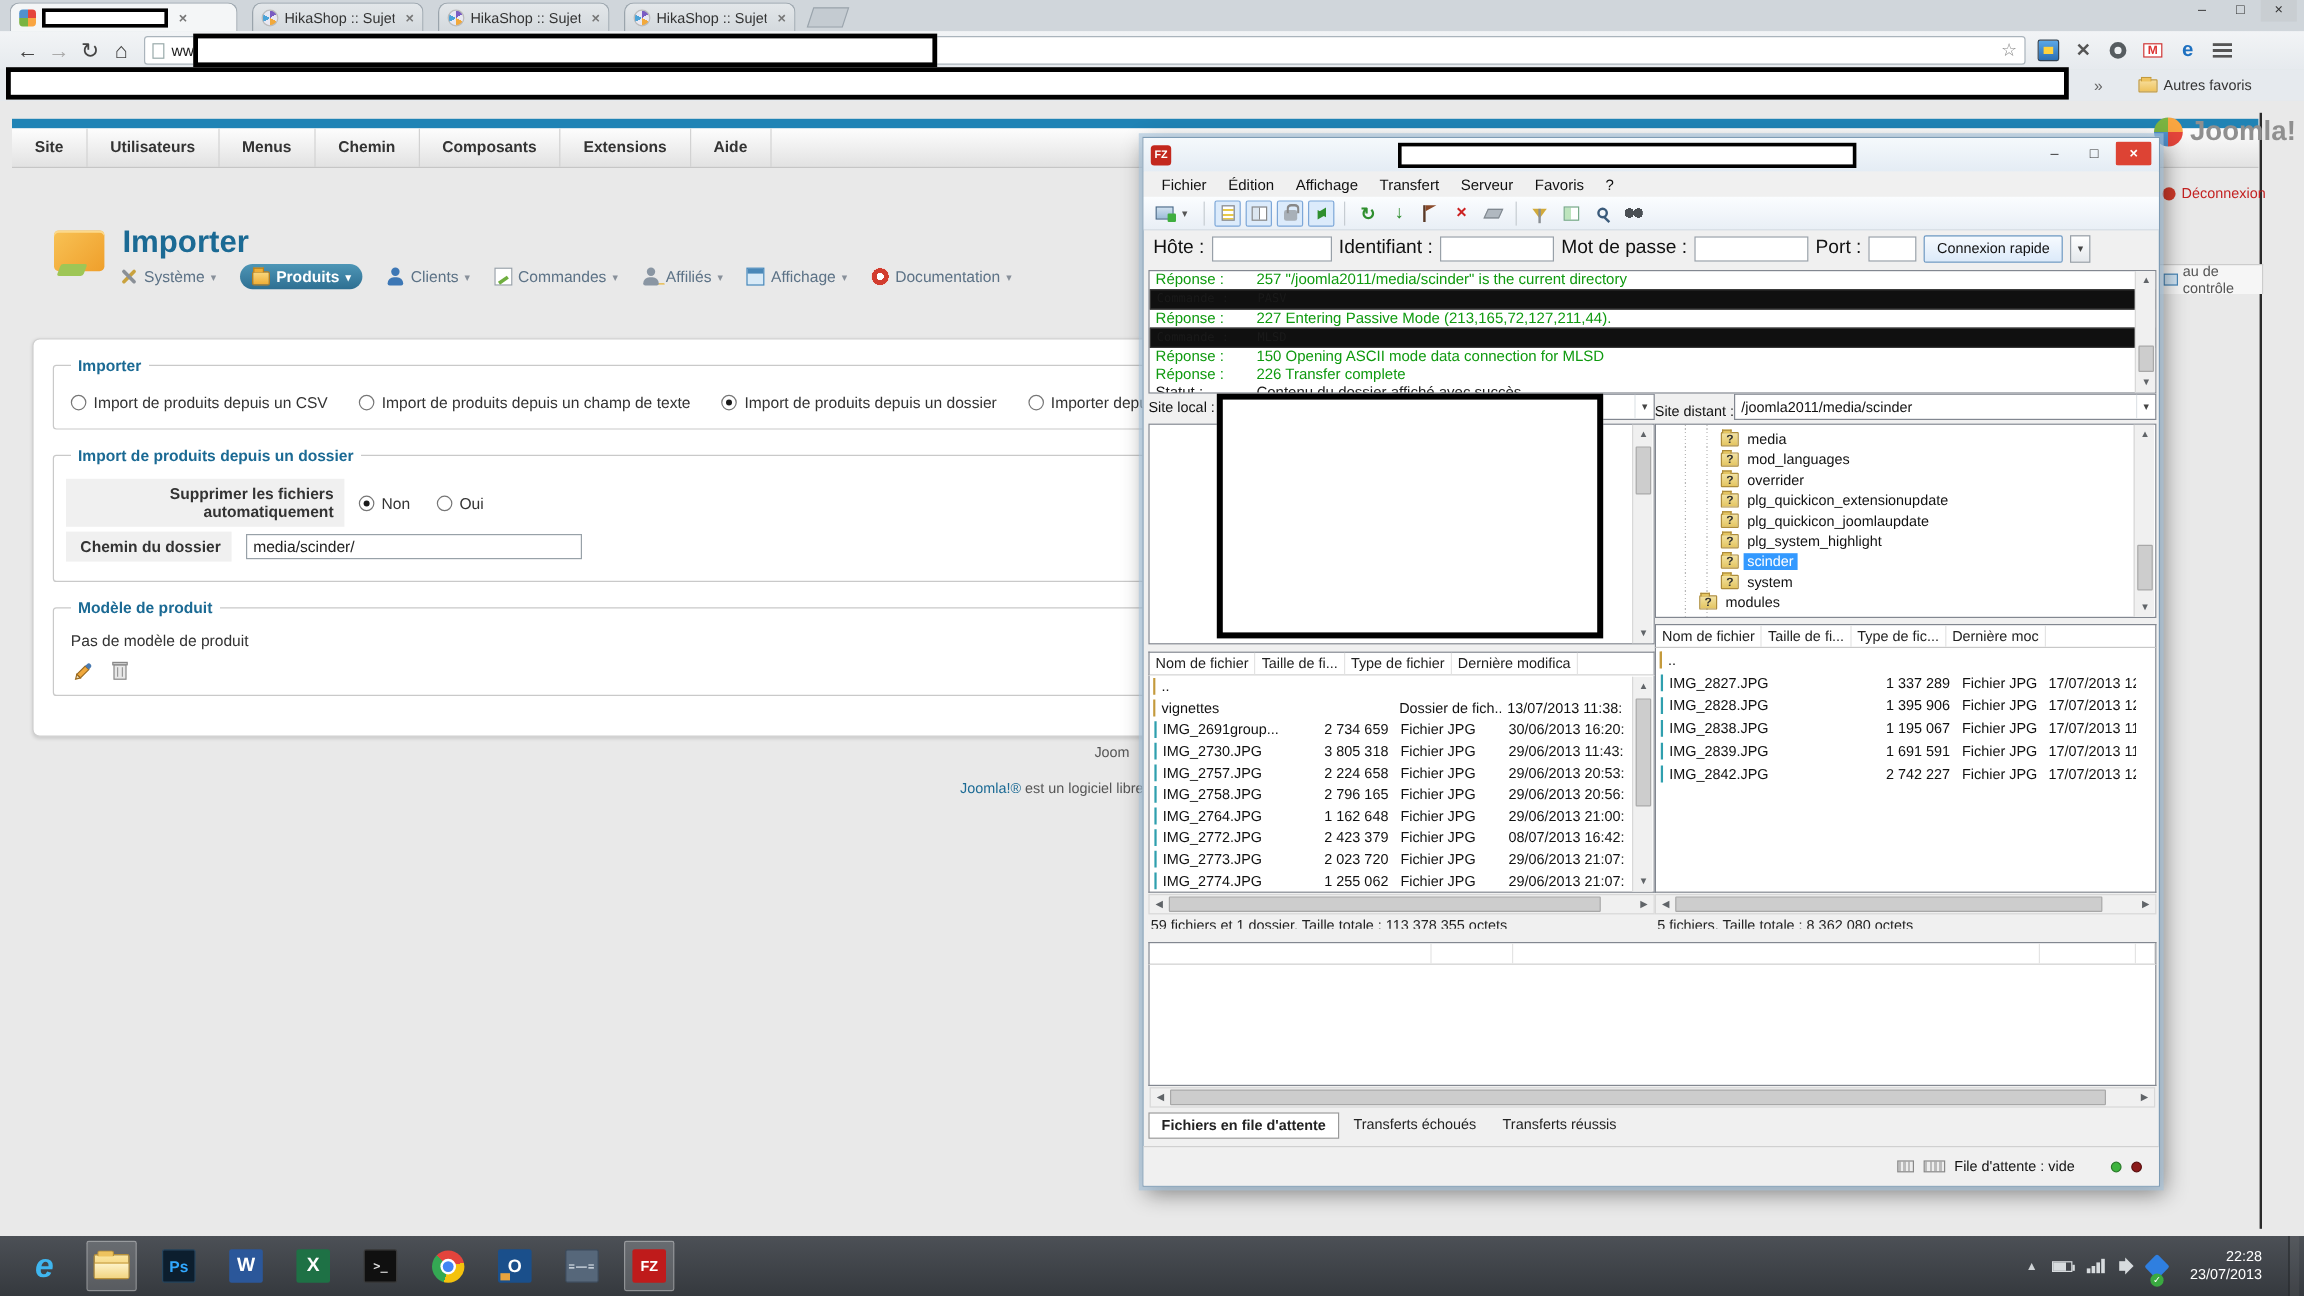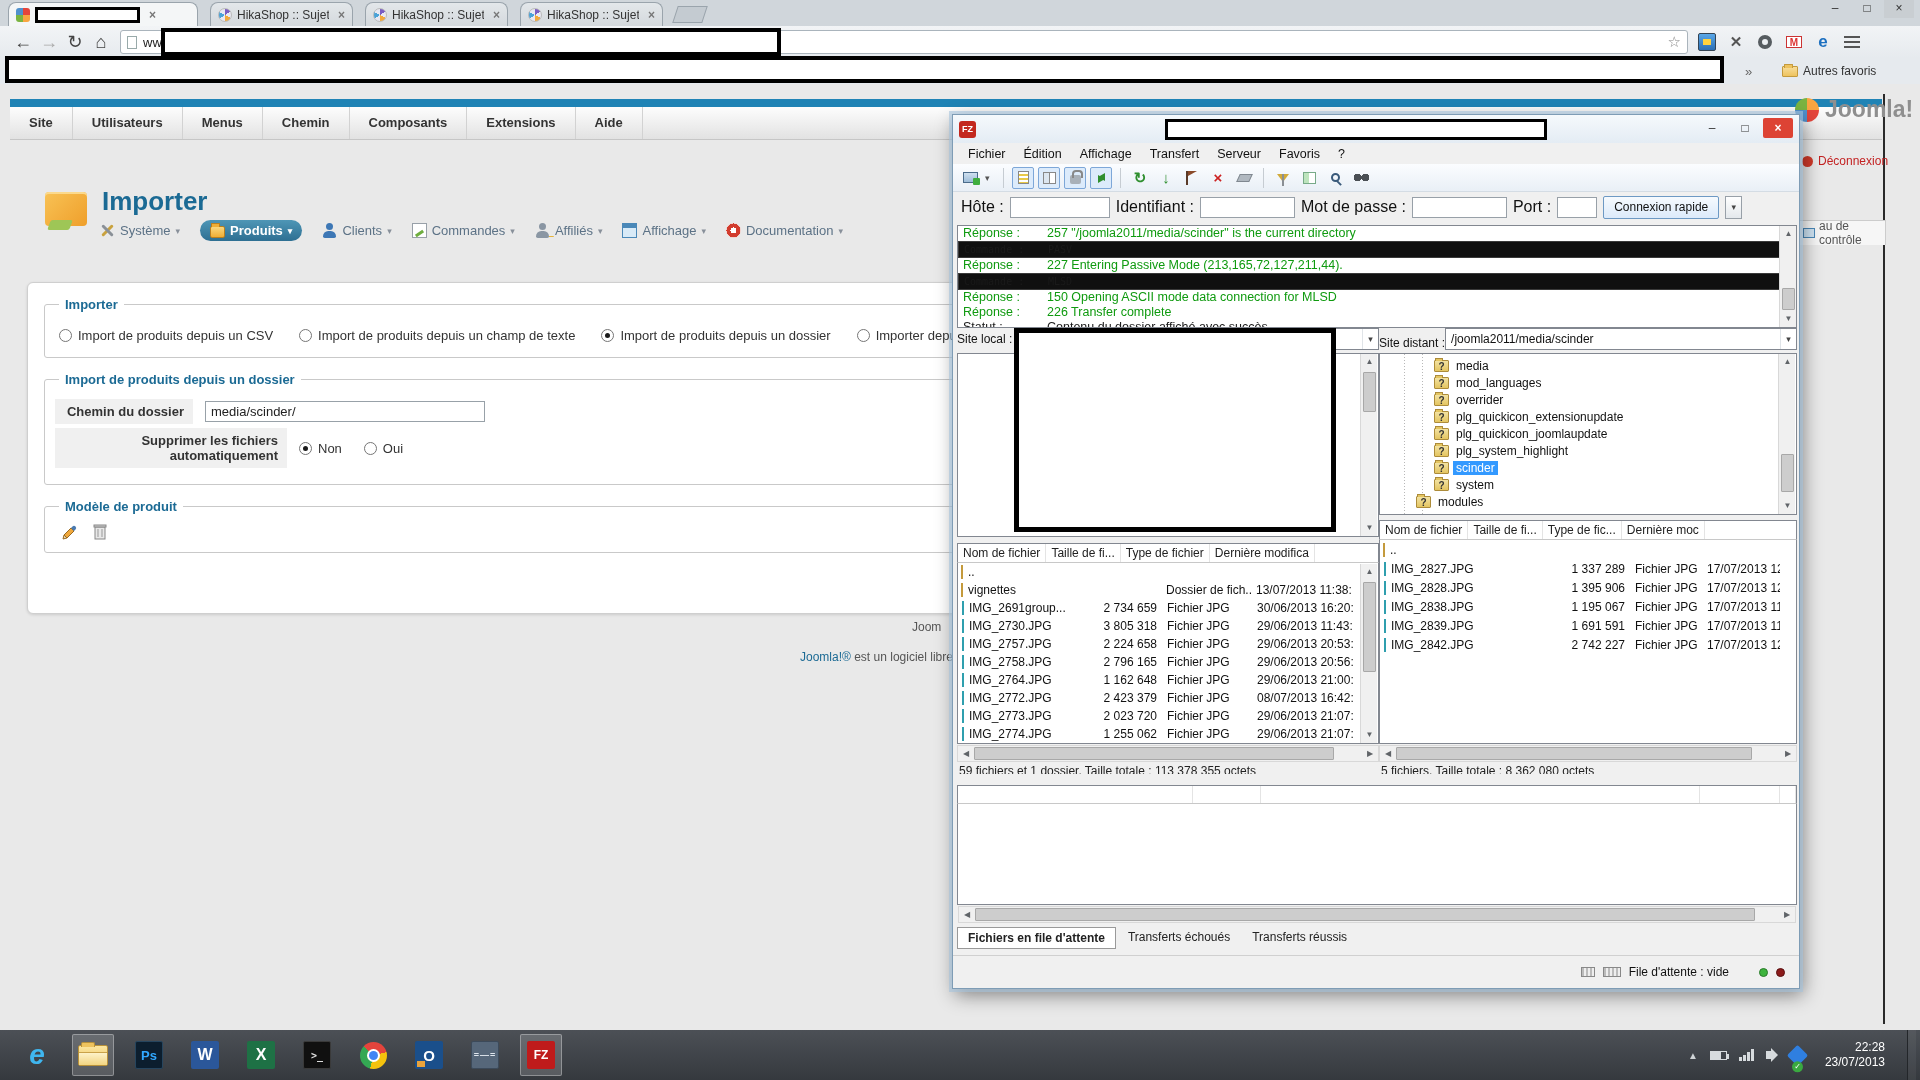--- a/index.html
+++ b/index.html
@@ -386,44 +386,45 @@
             <span class="opt">
               <span class="rb"></span>
               <span>Importer depuis VirtueMart</span>
             </span>
           </div>
       </fieldset>
 
       <fieldset class="fset">
         <legend>Import de produits depuis un dossier</legend>
         <div class="frow">
-          <span class="flabel" style="width:138px">Chemin du dossier</span>
-          <span class="fcell">
-            <input class="pathinput" value="media/scinder/" style="">
-          </span>
-        </div>
-        <div class="frow">
           <span class="flabel" style="width:232px">Supprimer les fichiers automatiquement</span>
           <span class="fcell">
 
               <span class="opt">
                 <span class="rb on"></span>
                 <span>Non</span>
               </span>
 
               <span class="opt">
                 <span class="rb"></span>
                 <span>Oui</span>
               </span>
             </span>
         </div>
+        <div class="frow">
+          <span class="flabel" style="width:138px">Chemin du dossier</span>
+          <span class="fcell">
+            <input class="pathinput" value="media/scinder/" style="">
+          </span>
+        </div>
       </fieldset>
 
       <fieldset class="fset">
         <legend>Modèle de produit</legend>
+        <div class="tmpl-text">Pas de modèle de produit</div>
         <div class="icorow">
           <svg width="18" height="18">
               <path d="M3 13 L10 6 L13 9 L6 16 Z" fill="#f0a83c" stroke="#9a6a20"></path>
               <path d="M10 6 l3 3 l1.5 -1.5 a1 1 0 0 0 -3 -3 Z" fill="#4a7ab0"></path>
               <path d="M3 13 l-1 4 l4 -1 Z" fill="#e8d8b0" stroke="#9a6a20"></path>
             </svg>
           <svg width="14" height="17">
               <rect x="2" y="4" width="10" height="12" fill="#e8e8e8" stroke="#888"></rect>
               <rect x="1" y="2" width="12" height="2" fill="#ccc" stroke="#888"></rect>
               <line x1="5" y1="6" x2="5" y2="14" stroke="#999"></line>

